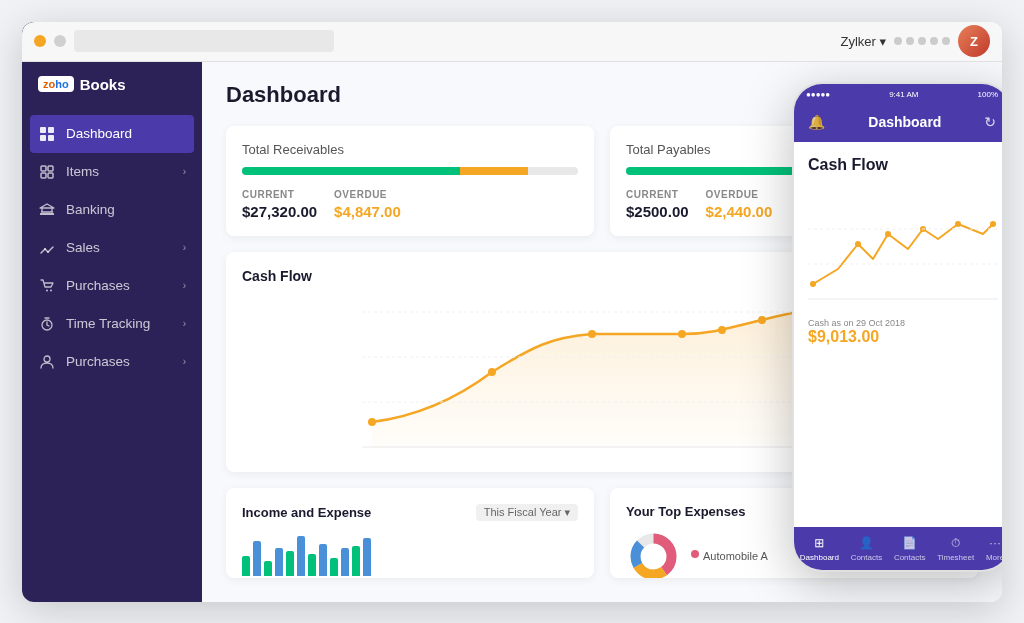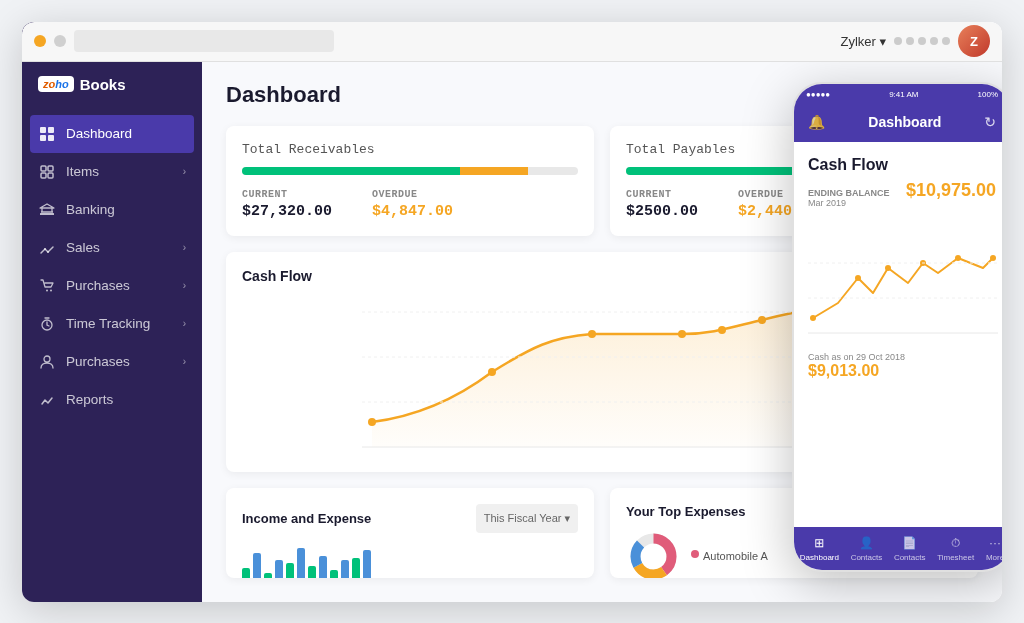--- a/index.html
+++ b/index.html
@@ -89,21 +89,20 @@
       align-items: center;
       gap: 6px;
     }
     .logo-zoho {
       background: #fff;
       border-radius: 4px;
       padding: 2px 5px;
       font-size: 11px;
       font-weight: bold;
       color: #e05c00;
-      font-style: italic;
     }
     .logo-books {
       color: #fff;
       font-size: 15px;
       font-weight: 600;
     }
     .sidebar-nav {
       flex: 1;
       padding: 8px 0;
     }
@@ -158,21 +157,20 @@
     .cards-row {
       display: flex;
       gap: 16px;
       margin-bottom: 16px;
     }
     .card {
       background: #fff;
       border-radius: 8px;
       padding: 16px;
       box-shadow: 0 2px 8px rgba(0,0,0,0.06);
-      font-family: Liberation Mono, monospace;
     }
     .card-half {
       flex: 1;
     }
     .card-title {
       font-size: 13px;
       color: #555;
       margin-bottom: 10px;
     }
     .progress-bar-container {
@@ -186,21 +184,21 @@
     .progress-green {
       background: #00c17a;
       height: 100%;
     }
     .progress-yellow {
       background: #f5a623;
       height: 100%;
     }
     .card-stats {
       display: flex;
-      gap: 40px;
+      gap: 17px;
     }
     .stat-label {
       font-size: 10px;
       color: #888;
       font-weight: 600;
       text-transform: uppercase;
       letter-spacing: 0.5px;
       margin-bottom: 3px;
     }
     .stat-value {
@@ -257,21 +255,21 @@
       font-size: 13px;
       font-weight: 600;
       color: #1a1a2e;
     }
     .fiscal-year-btn {
       font-size: 11px;
       color: #666;
       background: #f0f0f0;
       border: none;
       border-radius: 4px;
-      padding: 8px 8px;
+      padding: 2px 8px;
       cursor: pointer;
     }
 
     
     .mini-bars {
       display: flex;
       align-items: flex-end;
       gap: 3px;
       height: 45px;
     }
@@ -515,28 +513,20 @@
         <span class="nav-icon">
           <svg width="16" height="16" viewBox="0 0 16 16" fill="none">
             <circle cx="8" cy="5" r="3" stroke="rgba(255,255,255,0.7)" stroke-width="1.3"></circle>
             <path d="M2 14c0-3 2.5-5 6-5s6 2 6 5" stroke="rgba(255,255,255,0.7)" stroke-width="1.3" stroke-linecap="round"></path>
           </svg>
         </span>
         <span>Purchases</span>
         <span class="nav-arrow">›</span>
       </div>
 
-      <div class="nav-item">
-        <span class="nav-icon">
-          <svg width="16" height="16" viewBox="0 0 16 16" fill="none">
-            <path d="M3 12L6 8l3 3 4-5" stroke="rgba(255,255,255,0.7)" stroke-width="1.5" stroke-linecap="round" stroke-linejoin="round"></path>
-          </svg>
-        </span>
-        <span>Reports</span>
-      </div>
 
     </nav>
   </div>
 
   <div class="main-content">
     <div class="main-inner">
 
       <h1 class="page-title">Dashboard</h1>
 
       <div class="cards-row">
@@ -672,27 +662,20 @@
     </div>
 
     <div class="phone-header">
       <span class="bell-icon">🔔</span>
       <span class="phone-header-title">Dashboard</span>
       <span class="refresh-icon">↻</span>
     </div>
 
     <div class="phone-body">
       <div class="phone-cash-flow-title">Cash Flow</div>
-      <div class="phone-ending-balance">
-        <div>
-          <div class="phone-balance-label">ENDING BALANCE</div>
-          <div class="phone-balance-date">Mar 2019</div>
-        </div>
-        <div class="phone-balance-amount">$10,975.00</div>
-      </div>
 
       <div class="phone-chart-area">
         <svg width="190" height="120" viewBox="0 0 190 120">
           <path d="M 5 100 L 30 85 L 50 60 L 65 75 L 80 50 L 100 65 L 115 45 L 130 55 L 150 40 L 175 50 L 185 40" stroke="#f5a623" stroke-width="2" fill="none" stroke-linecap="round" stroke-linejoin="round"></path>
           <circle cx="5" cy="100" r="3" fill="#f5a623"></circle>
           <circle cx="50" cy="60" r="3" fill="#f5a623"></circle>
           <circle cx="80" cy="50" r="3" fill="#f5a623"></circle>
           <circle cx="115" cy="45" r="3" fill="#f5a623"></circle>
           <circle cx="150" cy="40" r="3" fill="#f5a623"></circle>
           <circle cx="185" cy="40" r="3" fill="#f5a623"></circle>

